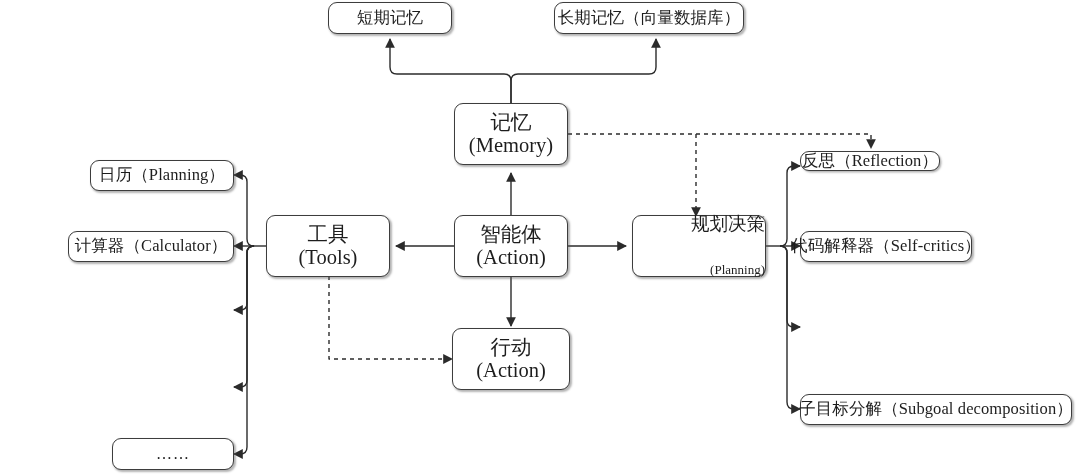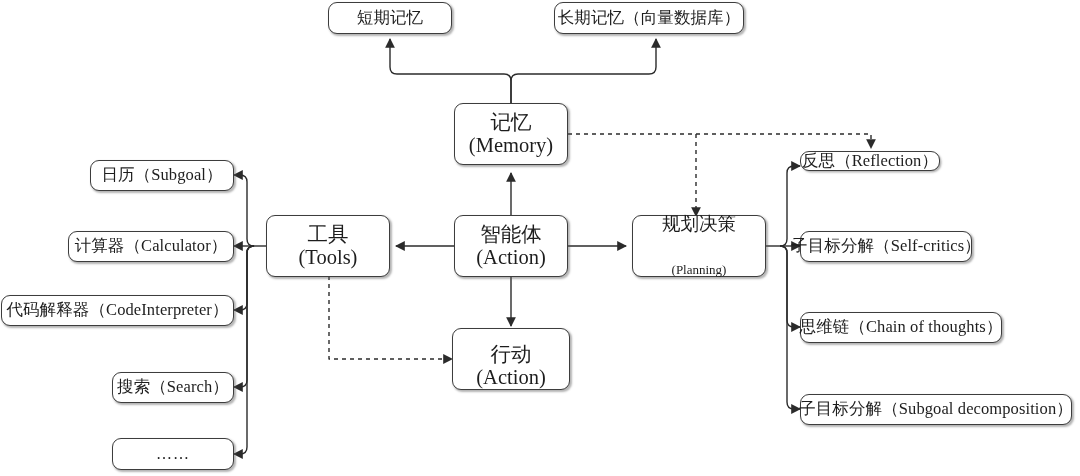--- a/index.html
+++ b/index.html
@@ -125,59 +125,50 @@
   <div class="node hub" style="left:454px; top:215px; width:114px; height:62px;">
     <span class="line line-cn">智能体</span>
     <span class="line line-en">(Action)</span>
   </div>
 
   <div class="node hub" style="left:266px; top:215px; width:124px; height:62px;">
     <span class="line line-cn">工具</span>
     <span class="line line-en">(Tools)</span>
   </div>
 
-  <div class="node small-hub" style="left:632px; top:215px; width:134px; height:62px;">
+  <div class="node small-hub" style="left:632px; top:215px; width:134px; height:62px;align-items:flex-end;">
     <span class="line line-cn">规划决策</span>
     <span class="line line-en">(Planning)</span>
   </div>
 
-  <div class="node hub" style="left:452px; top:328px; width:118px; height:62px;justify-content:flex-end;">
+  <div class="node hub" style="left:452px; top:328px; width:118px; height:62px;">
     <span class="line line-cn">行动</span>
     <span class="line line-en">(Action)</span>
   </div>
 
   <div class="node leaf" style="left:90px; top:160px; width:144px; height:31px;">
-    <span class="line">日历（Subgoal）</span>
+    <span class="line">日历（Planning）</span>
   </div>
 
   <div class="node leaf" style="left:68px; top:231px; width:166px; height:31px;">
     <span class="line">计算器（Calculator）</span>
   </div>
 
-  <div class="node leaf" style="left:1px; top:295px; width:233px; height:31px;">
-    <span class="line">代码解释器（CodeInterpreter）</span>
-  </div>
 
-  <div class="node leaf" style="left:112px; top:372px; width:122px; height:31px;">
-    <span class="line">搜索（Search）</span>
-  </div>
 
   <div class="node dots" style="left:112px; top:438px; width:122px; height:32px;">
     <span class="line">……</span>
   </div>
 
   <div class="node leaf" style="left:800px; top:151px; width:140px; height:20px;">
     <span class="line">反思（Reflection）</span>
   </div>
 
   <div class="node leaf" style="left:800px; top:231px; width:172px; height:31px;">
-    <span class="line">子目标分解（Self-critics）</span>
+    <span class="line">代码解释器（Self-critics）</span>
   </div>
 
-  <div class="node leaf" style="left:800px; top:312px; width:202px; height:31px;">
-    <span class="line">思维链（Chain of thoughts）</span>
-  </div>
 
   <div class="node leaf" style="left:800px; top:394px; width:272px; height:31px;">
     <span class="line">子目标分解（Subgoal decomposition）</span>
   </div>
 
 </div>
 
 </body></html>

